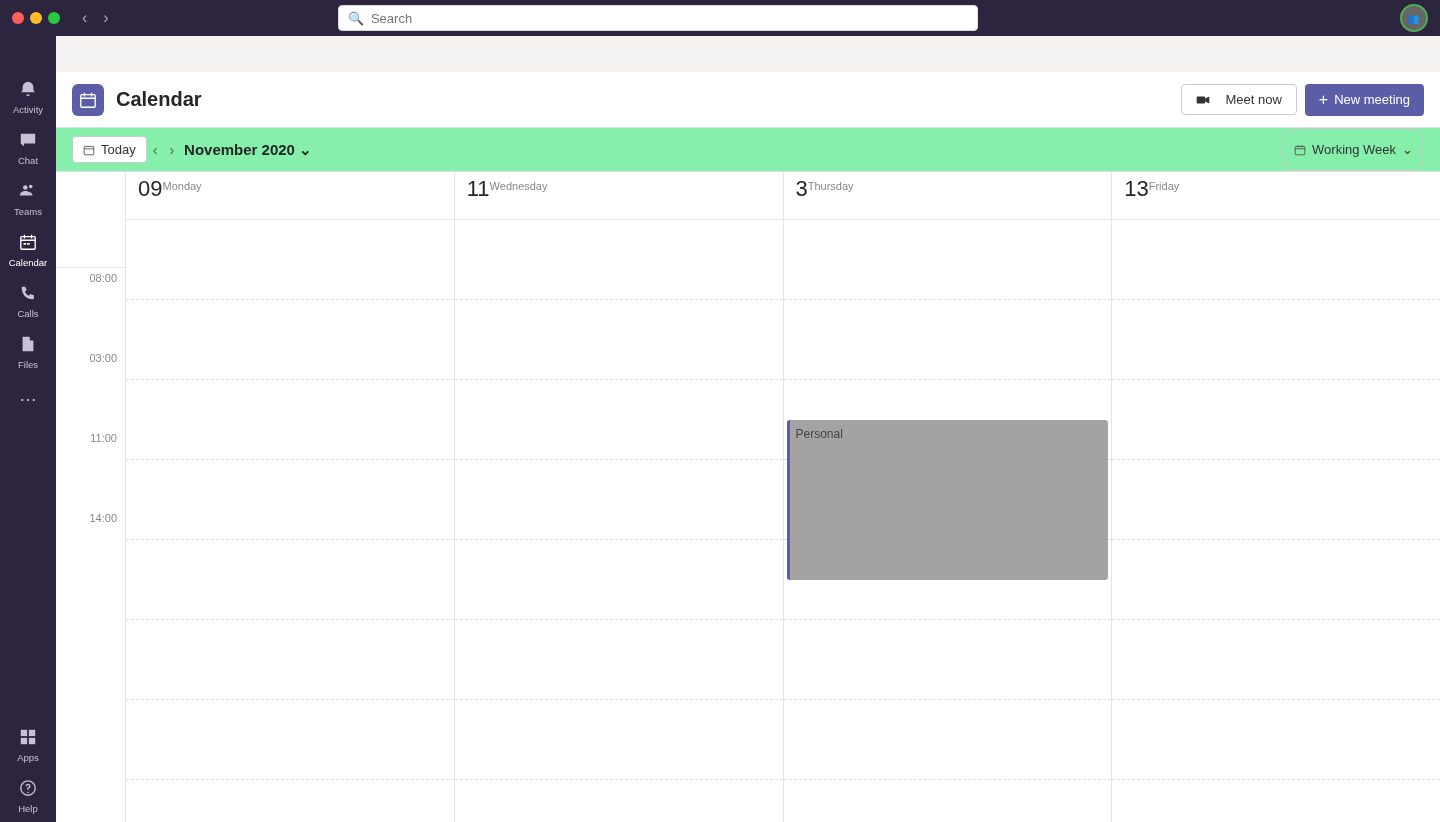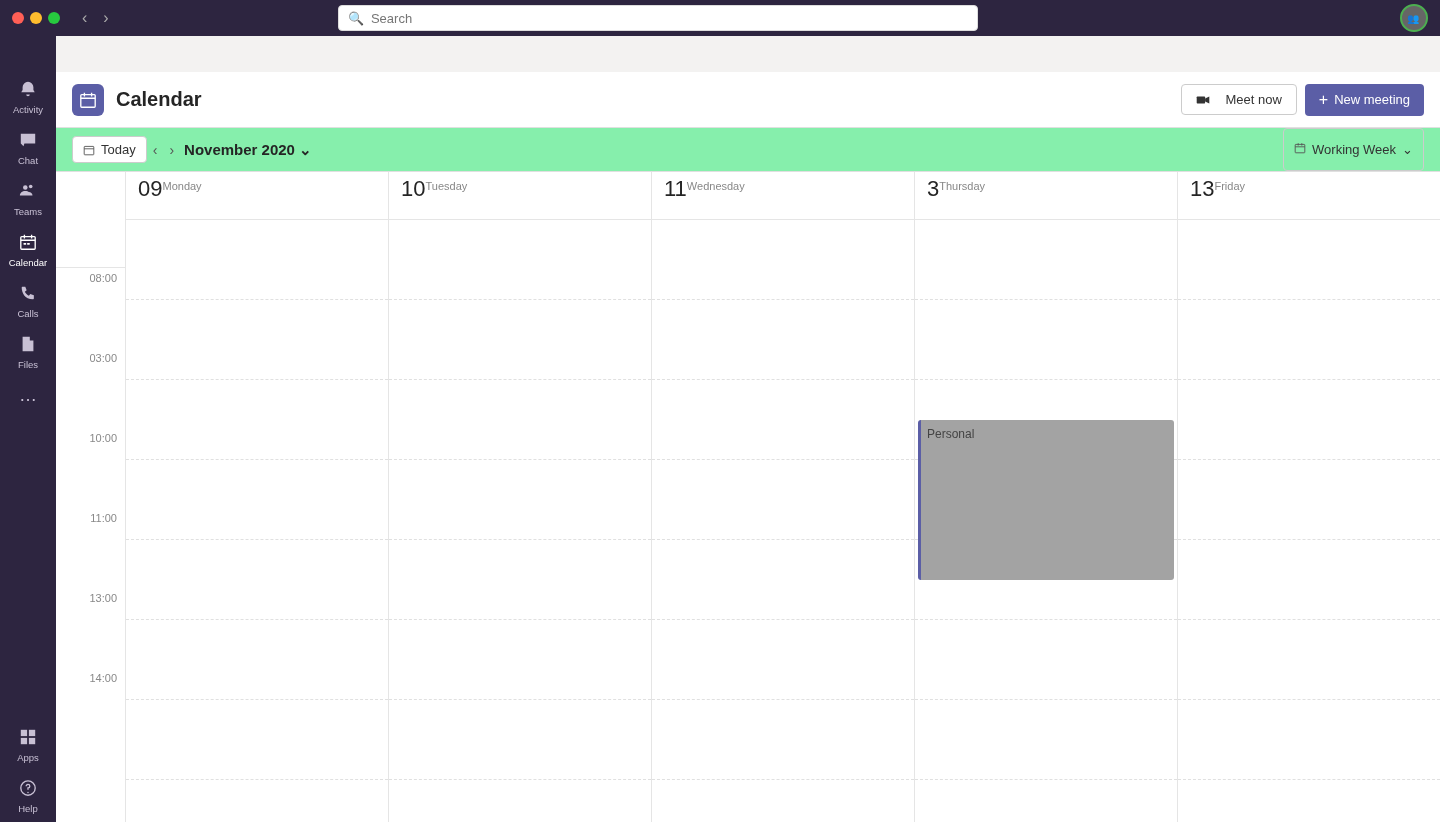--- a/index.html
+++ b/index.html
@@ -84,22 +84,22 @@
       border-bottom: 1px solid #e0e0e0; height: 44px; background: #86efac;
     }
     .today-btn {
       display: flex; align-items: center; gap: 6px; padding: 5px 10px;
       border: 1px solid #ccc; border-radius: 4px; background: white; cursor: pointer;
       font-size: 13px; color: #333;
     }
     .cal-nav-arrow { background: none; border: none; cursor: pointer; font-size: 14px; color: #555; padding: 4px 6px; }
     .month-label { font-size: 15px; font-weight: 600; color: #252525; margin: 0 4px; cursor: pointer; display: flex; align-items: center; gap: 4px; }
     .view-selector {
-      margin-left: auto; display: flex; align-items: flex-start; gap: 6px;
-      padding: 13px 10px; border: 1px solid #ccc; border-radius: 4px;
+      margin-left: auto; display: flex; align-items: center; gap: 6px;
+      padding: 13px 10px; border: 1px solid #ccc; border-radius: 12px;
       cursor: pointer; font-size: 13px; color: #333;
     }
 
     
     .calendar-grid { display: flex; flex: 1; overflow: hidden; }
     .time-column { width: 70px; flex-shrink: 0; border-right: 1px solid #e5e5e5; padding-top: 48px; }
     .time-slot { height: 80px; display: flex; align-items: flex-start; padding-top: 4px; padding-right: 8px; justify-content: flex-end; }
     .time-label { font-size: 11px; color: #888; padding-left: 24px; }
 
     .days-container { display: flex; flex: 1; overflow: hidden; }
@@ -281,27 +281,21 @@
 
       <div class="time-column">
         <div style="height:48px; border-bottom: 1px solid #e5e5e5;"></div>
         <div class="time-slot">
             <span class="time-label">08:00</span>
           </div>
         <div class="time-slot">
             <span class="time-label">03:00</span>
           </div>
         <div class="time-slot">
-            <span class="time-label">10:00</span>
-          </div>
-        <div class="time-slot">
             <span class="time-label">11:00</span>
-          </div>
-        <div class="time-slot">
-            <span class="time-label">13:00</span>
           </div>
         <div class="time-slot">
             <span class="time-label">14:00</span>
           </div>
 
       </div>
 
       <div class="days-container">
 
         <div class="day-column">
@@ -314,36 +308,20 @@
             <div class="hour-slot"></div>
             <div class="hour-slot"></div>
             <div class="hour-slot"></div>
             <div class="hour-slot"></div>
             <div class="hour-slot"></div>
             <div class="hour-slot"></div>
             <div class="hour-slot"></div>
           </div>
         </div>
 
-        <div class="day-column">
-          <div class="day-header">
-            <span class="day-number">10</span>
-            <span class="day-name">Tuesday</span>
-          </div>
-          <div class="day-body">
-            <div class="hour-slot"></div>
-            <div class="hour-slot"></div>
-            <div class="hour-slot"></div>
-            <div class="hour-slot"></div>
-            <div class="hour-slot"></div>
-            <div class="hour-slot"></div>
-            <div class="hour-slot"></div>
-            <div class="hour-slot"></div>
-          </div>
-        </div>
 
         <div class="day-column">
           <div class="day-header">
             <span class="day-number">11</span>
             <span class="day-name">Wednesday</span>
           </div>
           <div class="day-body">
             <div class="hour-slot"></div>
             <div class="hour-slot"></div>
             <div class="hour-slot"></div>

